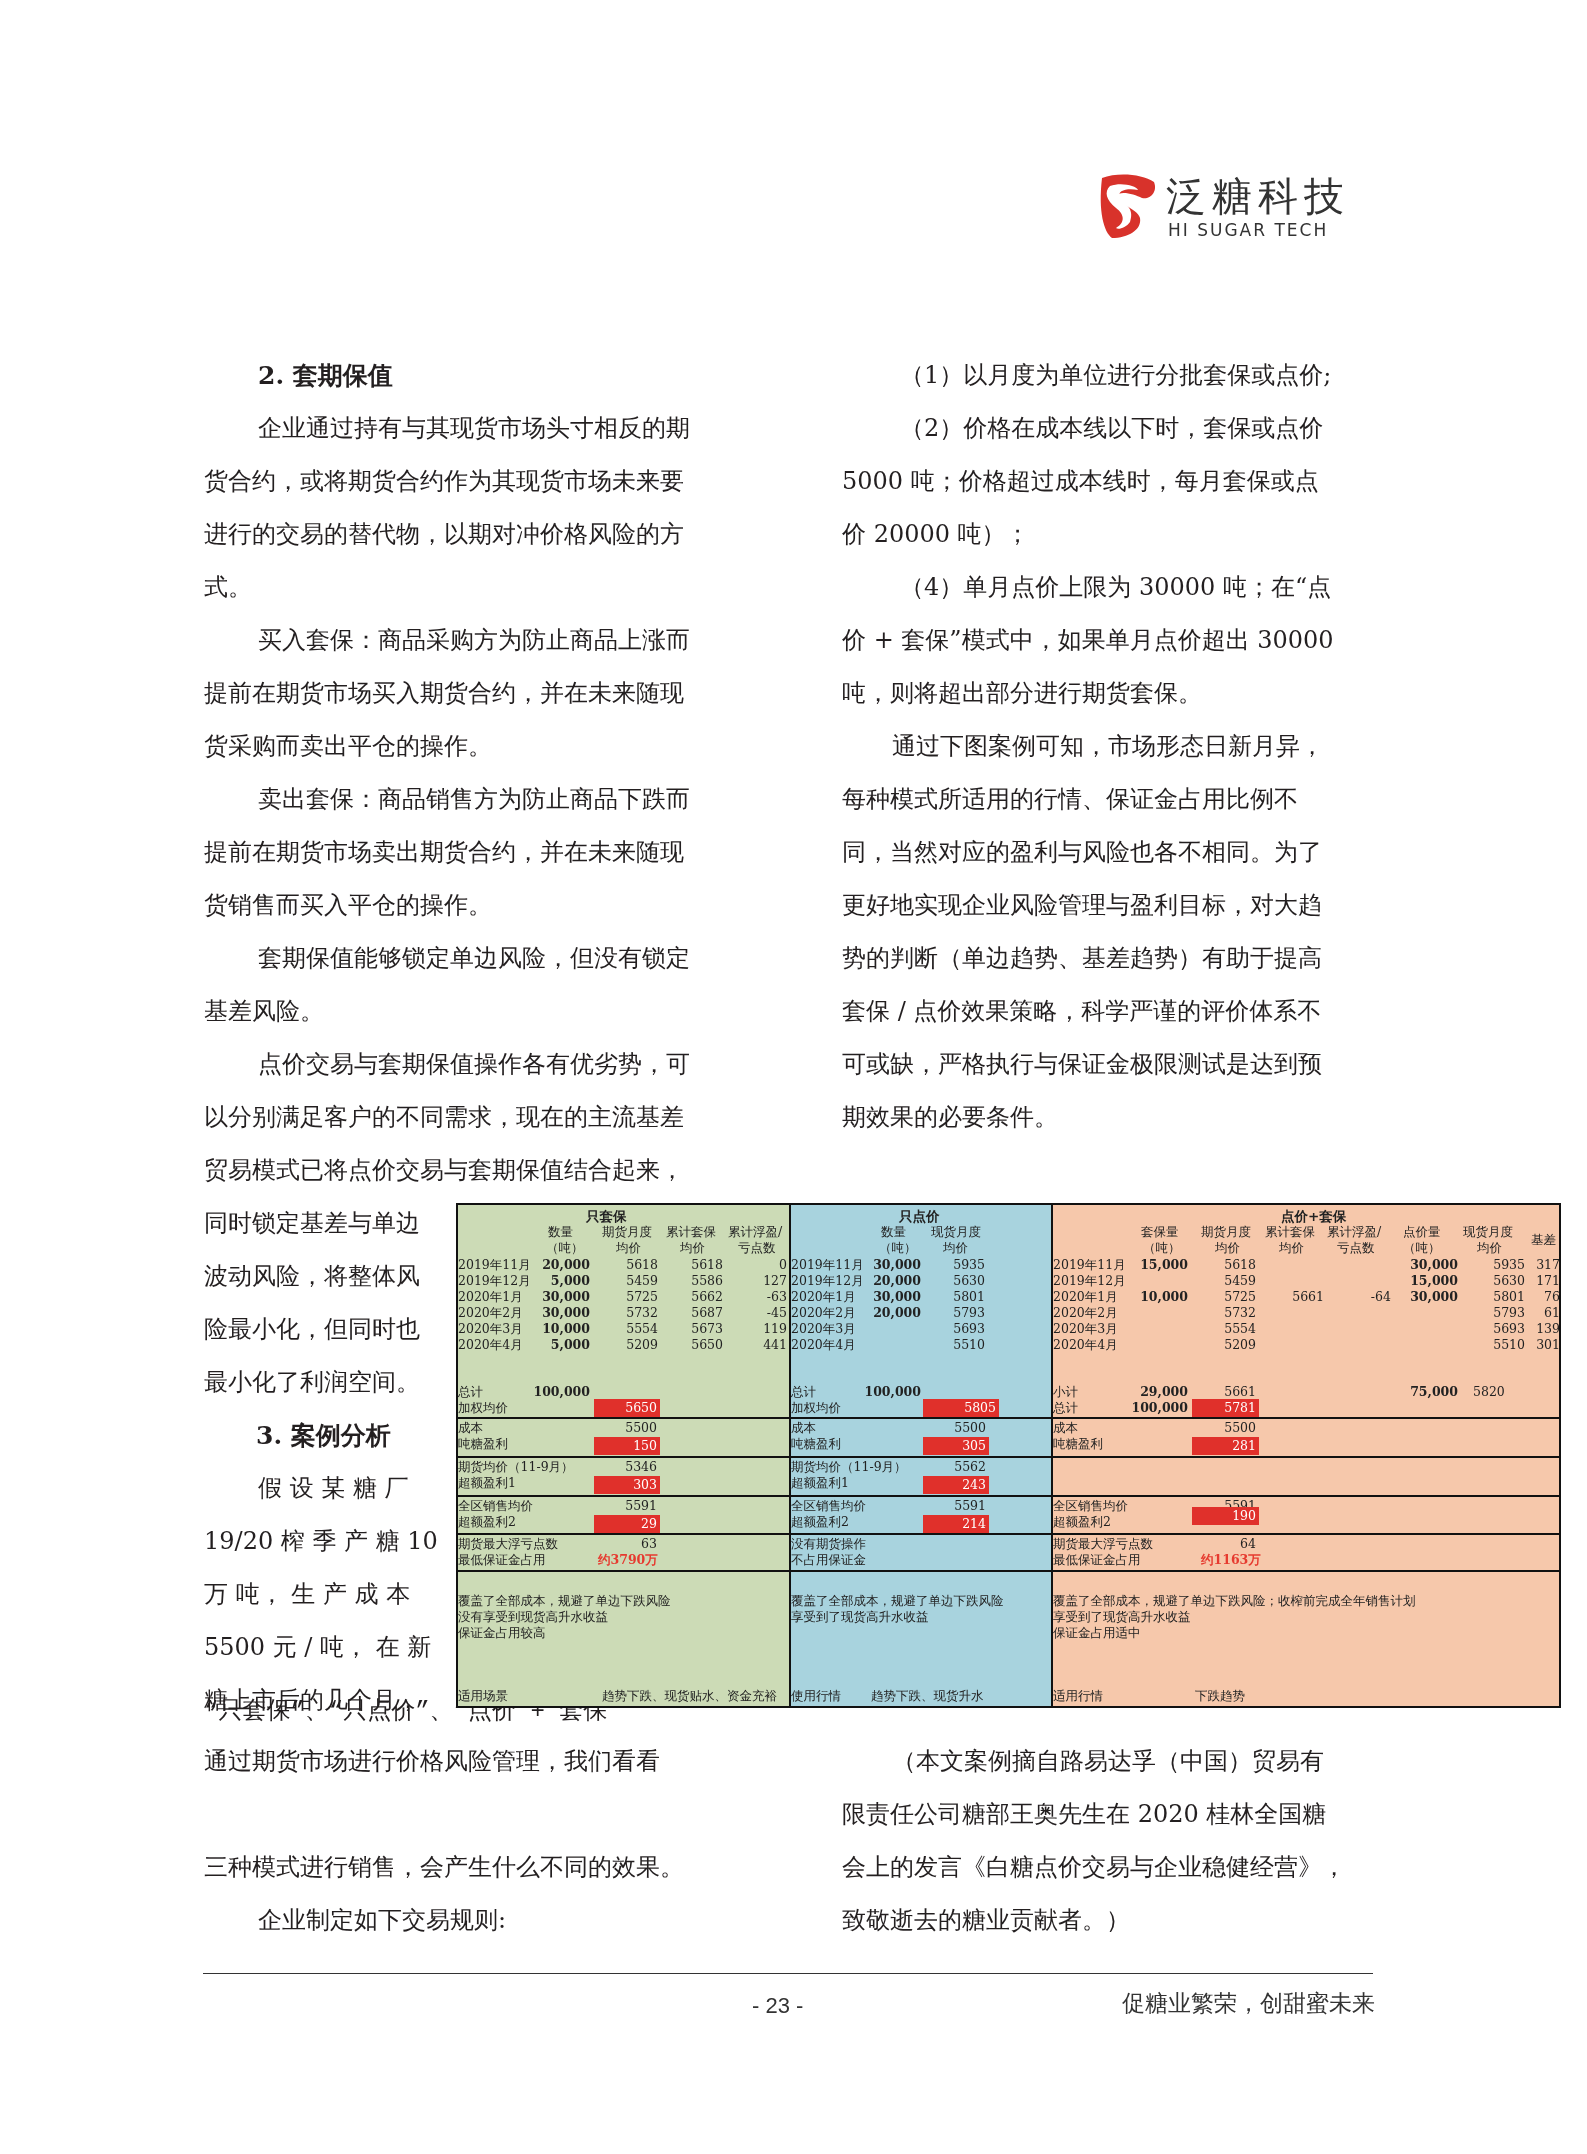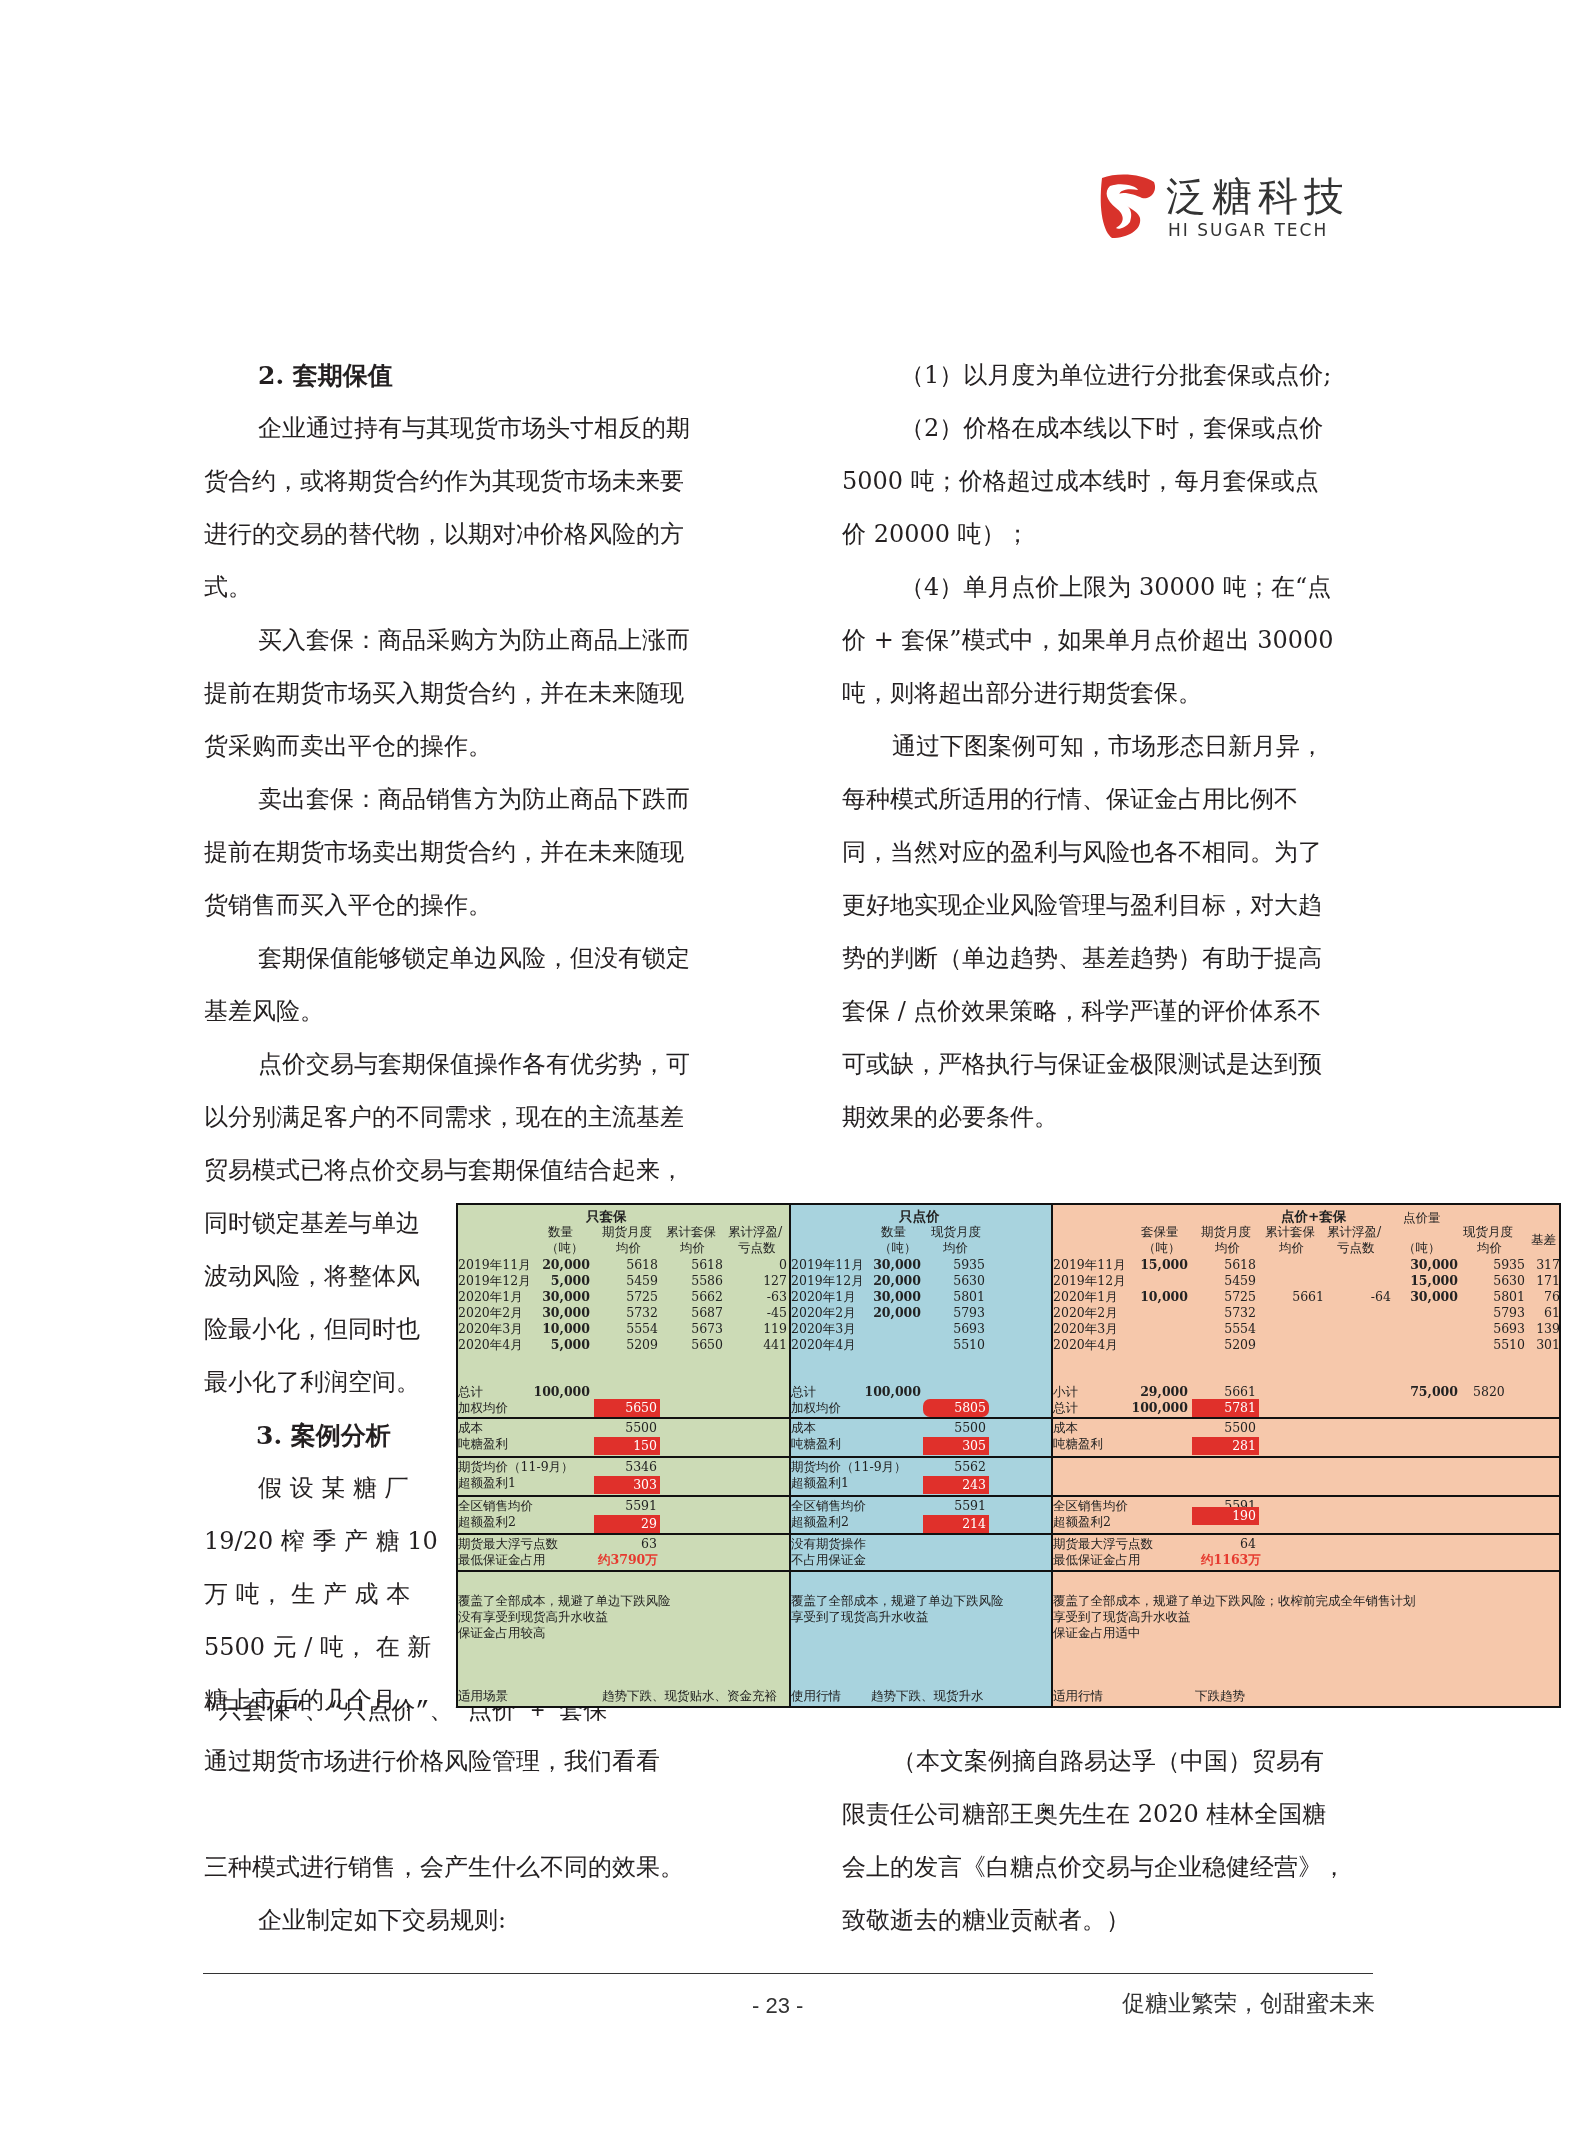--- a/index.html
+++ b/index.html
@@ -235,21 +235,21 @@
     </div>
     <div>
       <div class="cell" style="left:0; top:131px;">2020年4月</div>
       <div class="cell b r" style="left:60px; width:70px; top:131px;"></div>
       <div class="cell r" style="left:130px; width:64px; top:131px;">5510</div>
     </div>
 
     <div class="cell" style="left:0; top:178px;">总计</div>
     <div class="cell b r" style="left:60px; width:70px; top:178px;">100,000</div>
     <div class="cell" style="left:0; top:194px;">加权均价</div>
-    <div class="red" style="left:132px; width:66px; top:194px;border-radius:7px;">5805</div>
+    <div class="red" style="left:132px; width:76px; top:194px;">5805</div>
     <div class="sep" style="top:212px;"></div>
     <div class="cell" style="left:0; top:214px;">成本</div>
     <div class="cell r" style="left:132px; width:63px; top:214px;">5500</div>
     <div class="cell" style="left:0; top:230px;">吨糖盈利</div>
     <div class="red" style="left:132px; width:66px; top:232px;">305</div>
     <div class="sep" style="top:251px;"></div>
     <div class="cell" style="left:0; top:253px;">期货均价（11-9月）</div>
     <div class="cell r" style="left:132px; width:63px; top:253px;">5562</div>
     <div class="cell" style="left:0; top:269px;">超额盈利1</div>
     <div class="red" style="left:132px; width:66px; top:271px;">243</div>
@@ -271,21 +271,21 @@
   <div class="panel p3">
     <div class="cell ttl" style="left:228px; top:2px;">点价+套保</div>
     <div class="cell" style="left:88px; top:18px;">套保量</div>
     <div class="cell" style="left:90px; top:34px;">（吨）</div>
     <div class="cell" style="left:148px; top:18px;">期货月度</div>
     <div class="cell" style="left:162px; top:34px;">均价</div>
     <div class="cell" style="left:212px; top:18px;">累计套保</div>
     <div class="cell" style="left:226px; top:34px;">均价</div>
     <div class="cell" style="left:274px; top:18px;">累计浮盈/</div>
     <div class="cell" style="left:284px; top:34px;">亏点数</div>
-    <div class="cell" style="left:350px; top:4px;">点价量</div>
+    <div class="cell" style="left:350px; top:18px;">点价量</div>
     <div class="cell" style="left:350px; top:34px;">（吨）</div>
     <div class="cell" style="left:410px; top:18px;">现货月度</div>
     <div class="cell" style="left:424px; top:34px;">均价</div>
     <div class="cell" style="left:478px; top:26px;">基差</div>
 
     <div>
       <div class="cell" style="left:0; top:51px;">2019年11月</div>
       <div class="cell b r" style="left:60px; width:75px; top:51px;">15,000</div>
       <div class="cell r" style="left:140px; width:63px; top:51px;">5618</div>
       <div class="cell r" style="left:205px; width:66px; top:51px;"></div>

